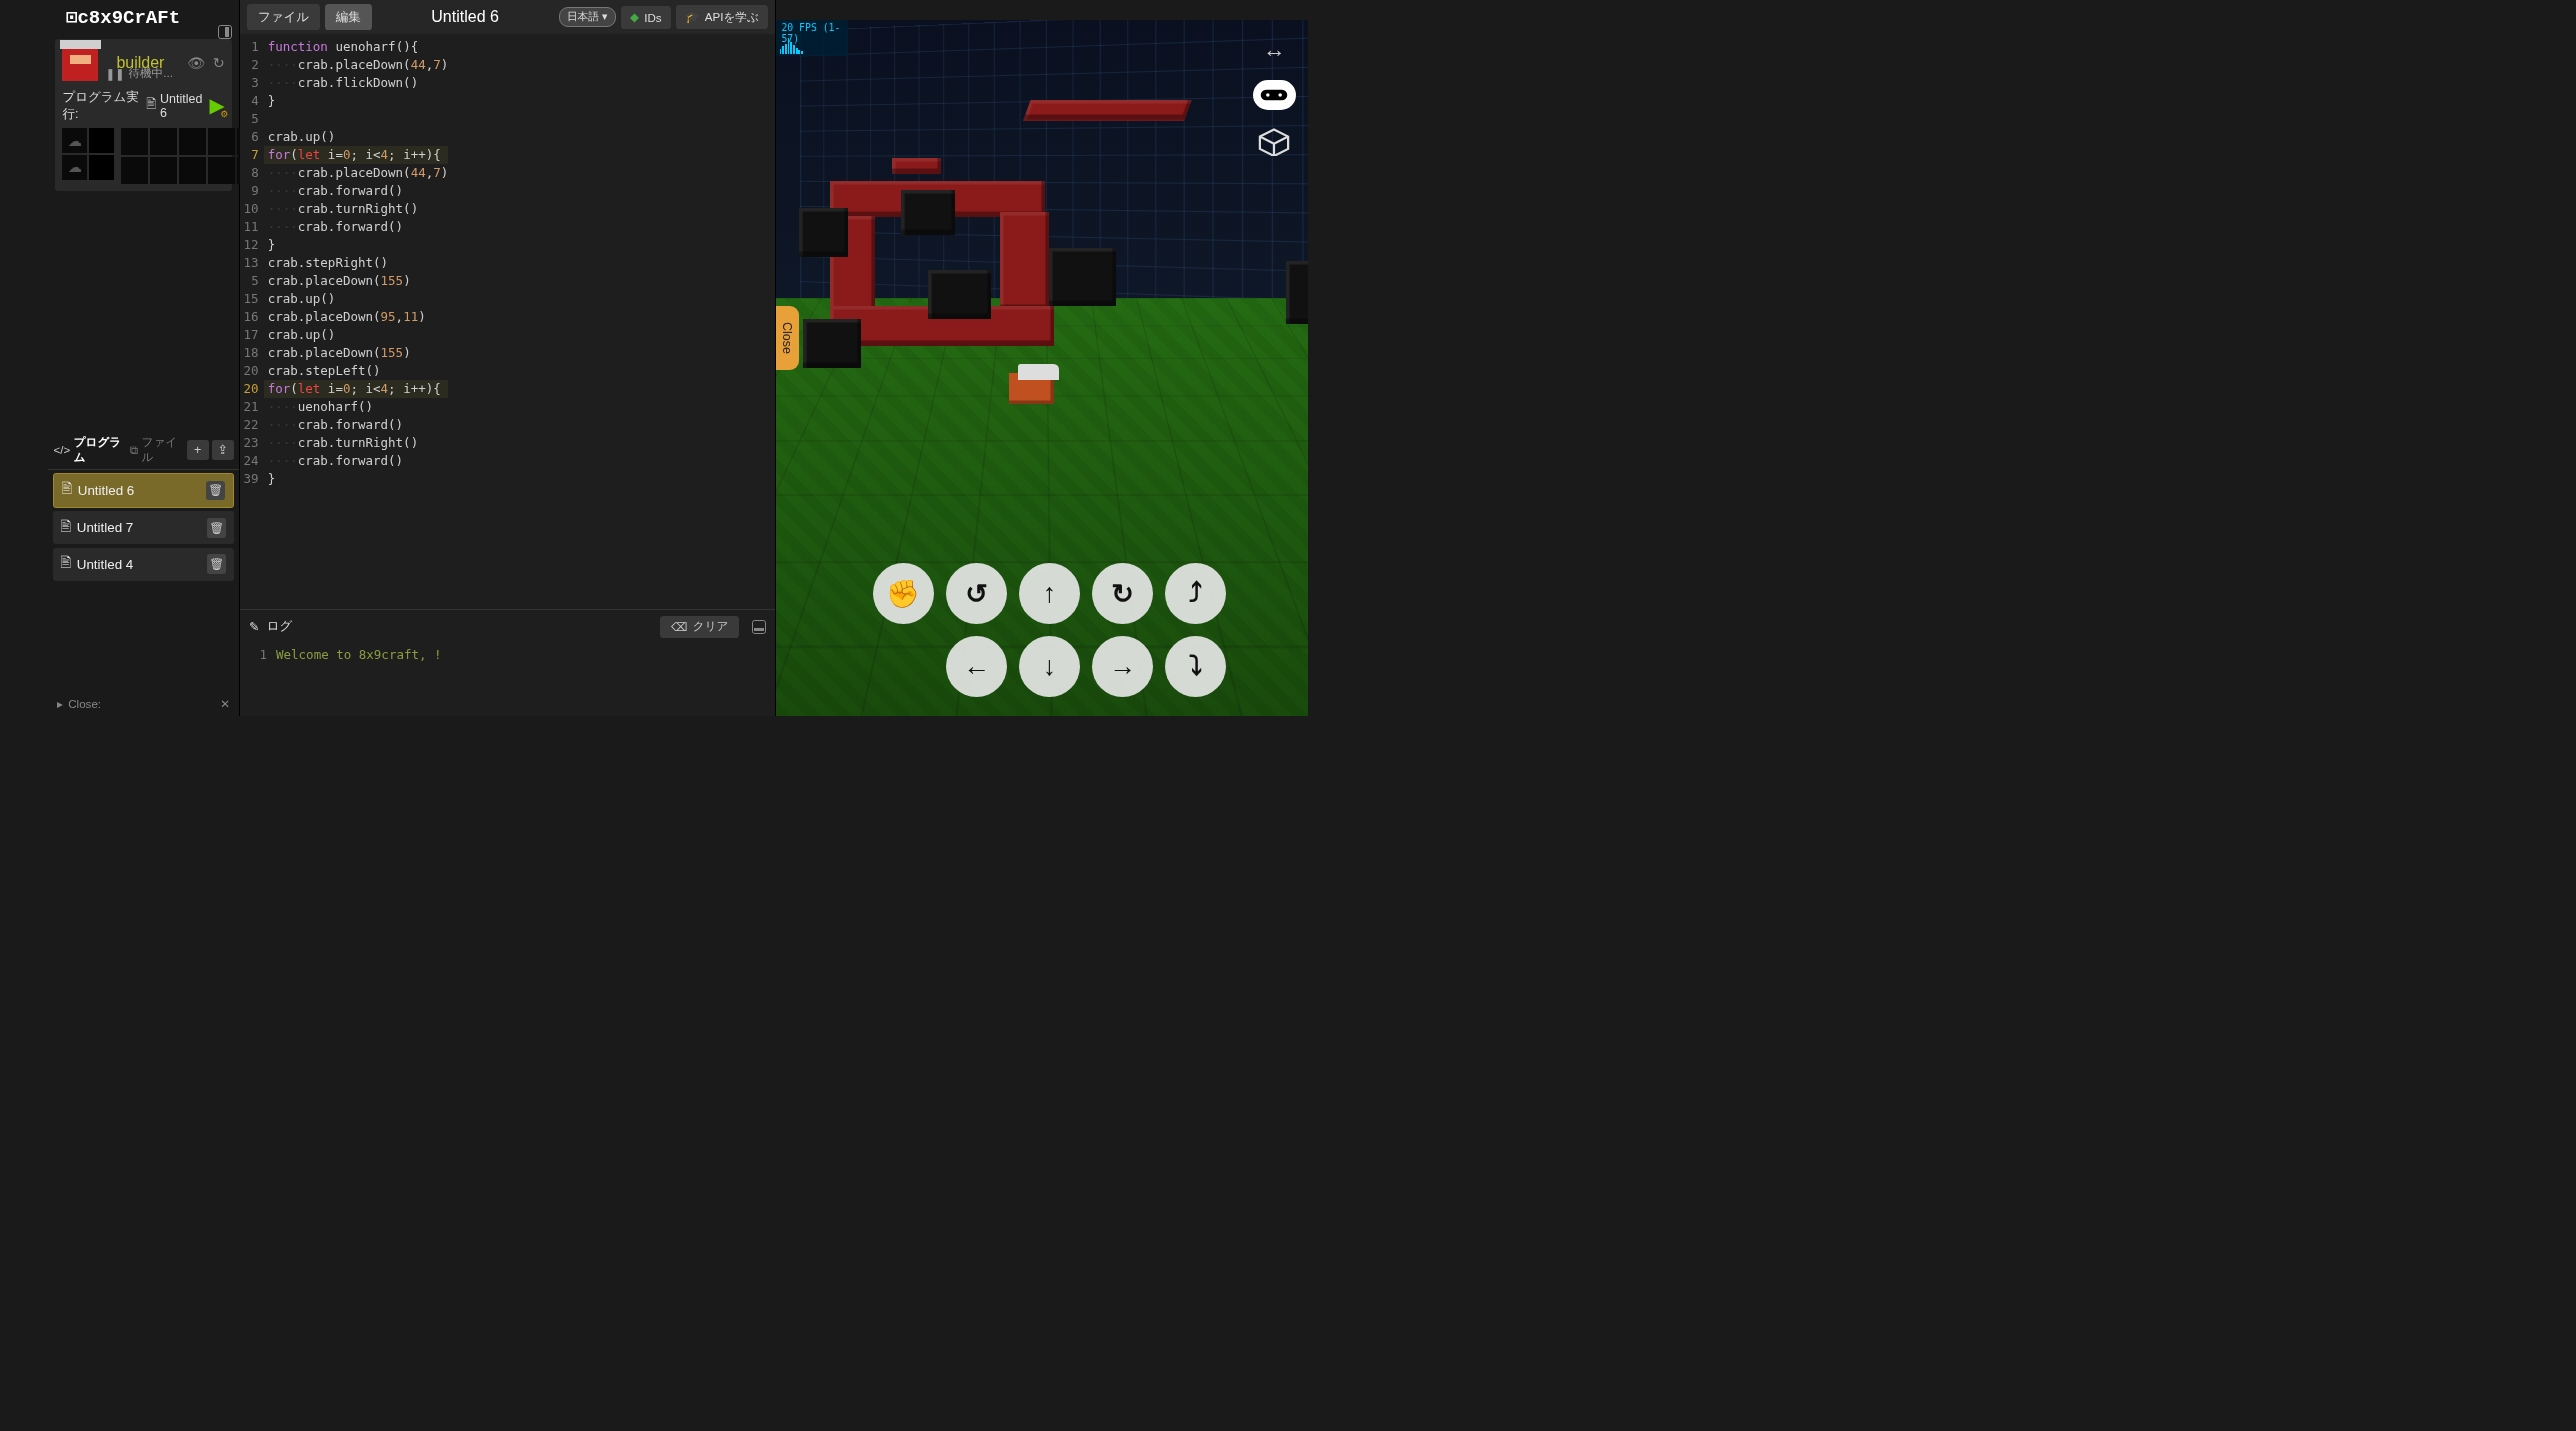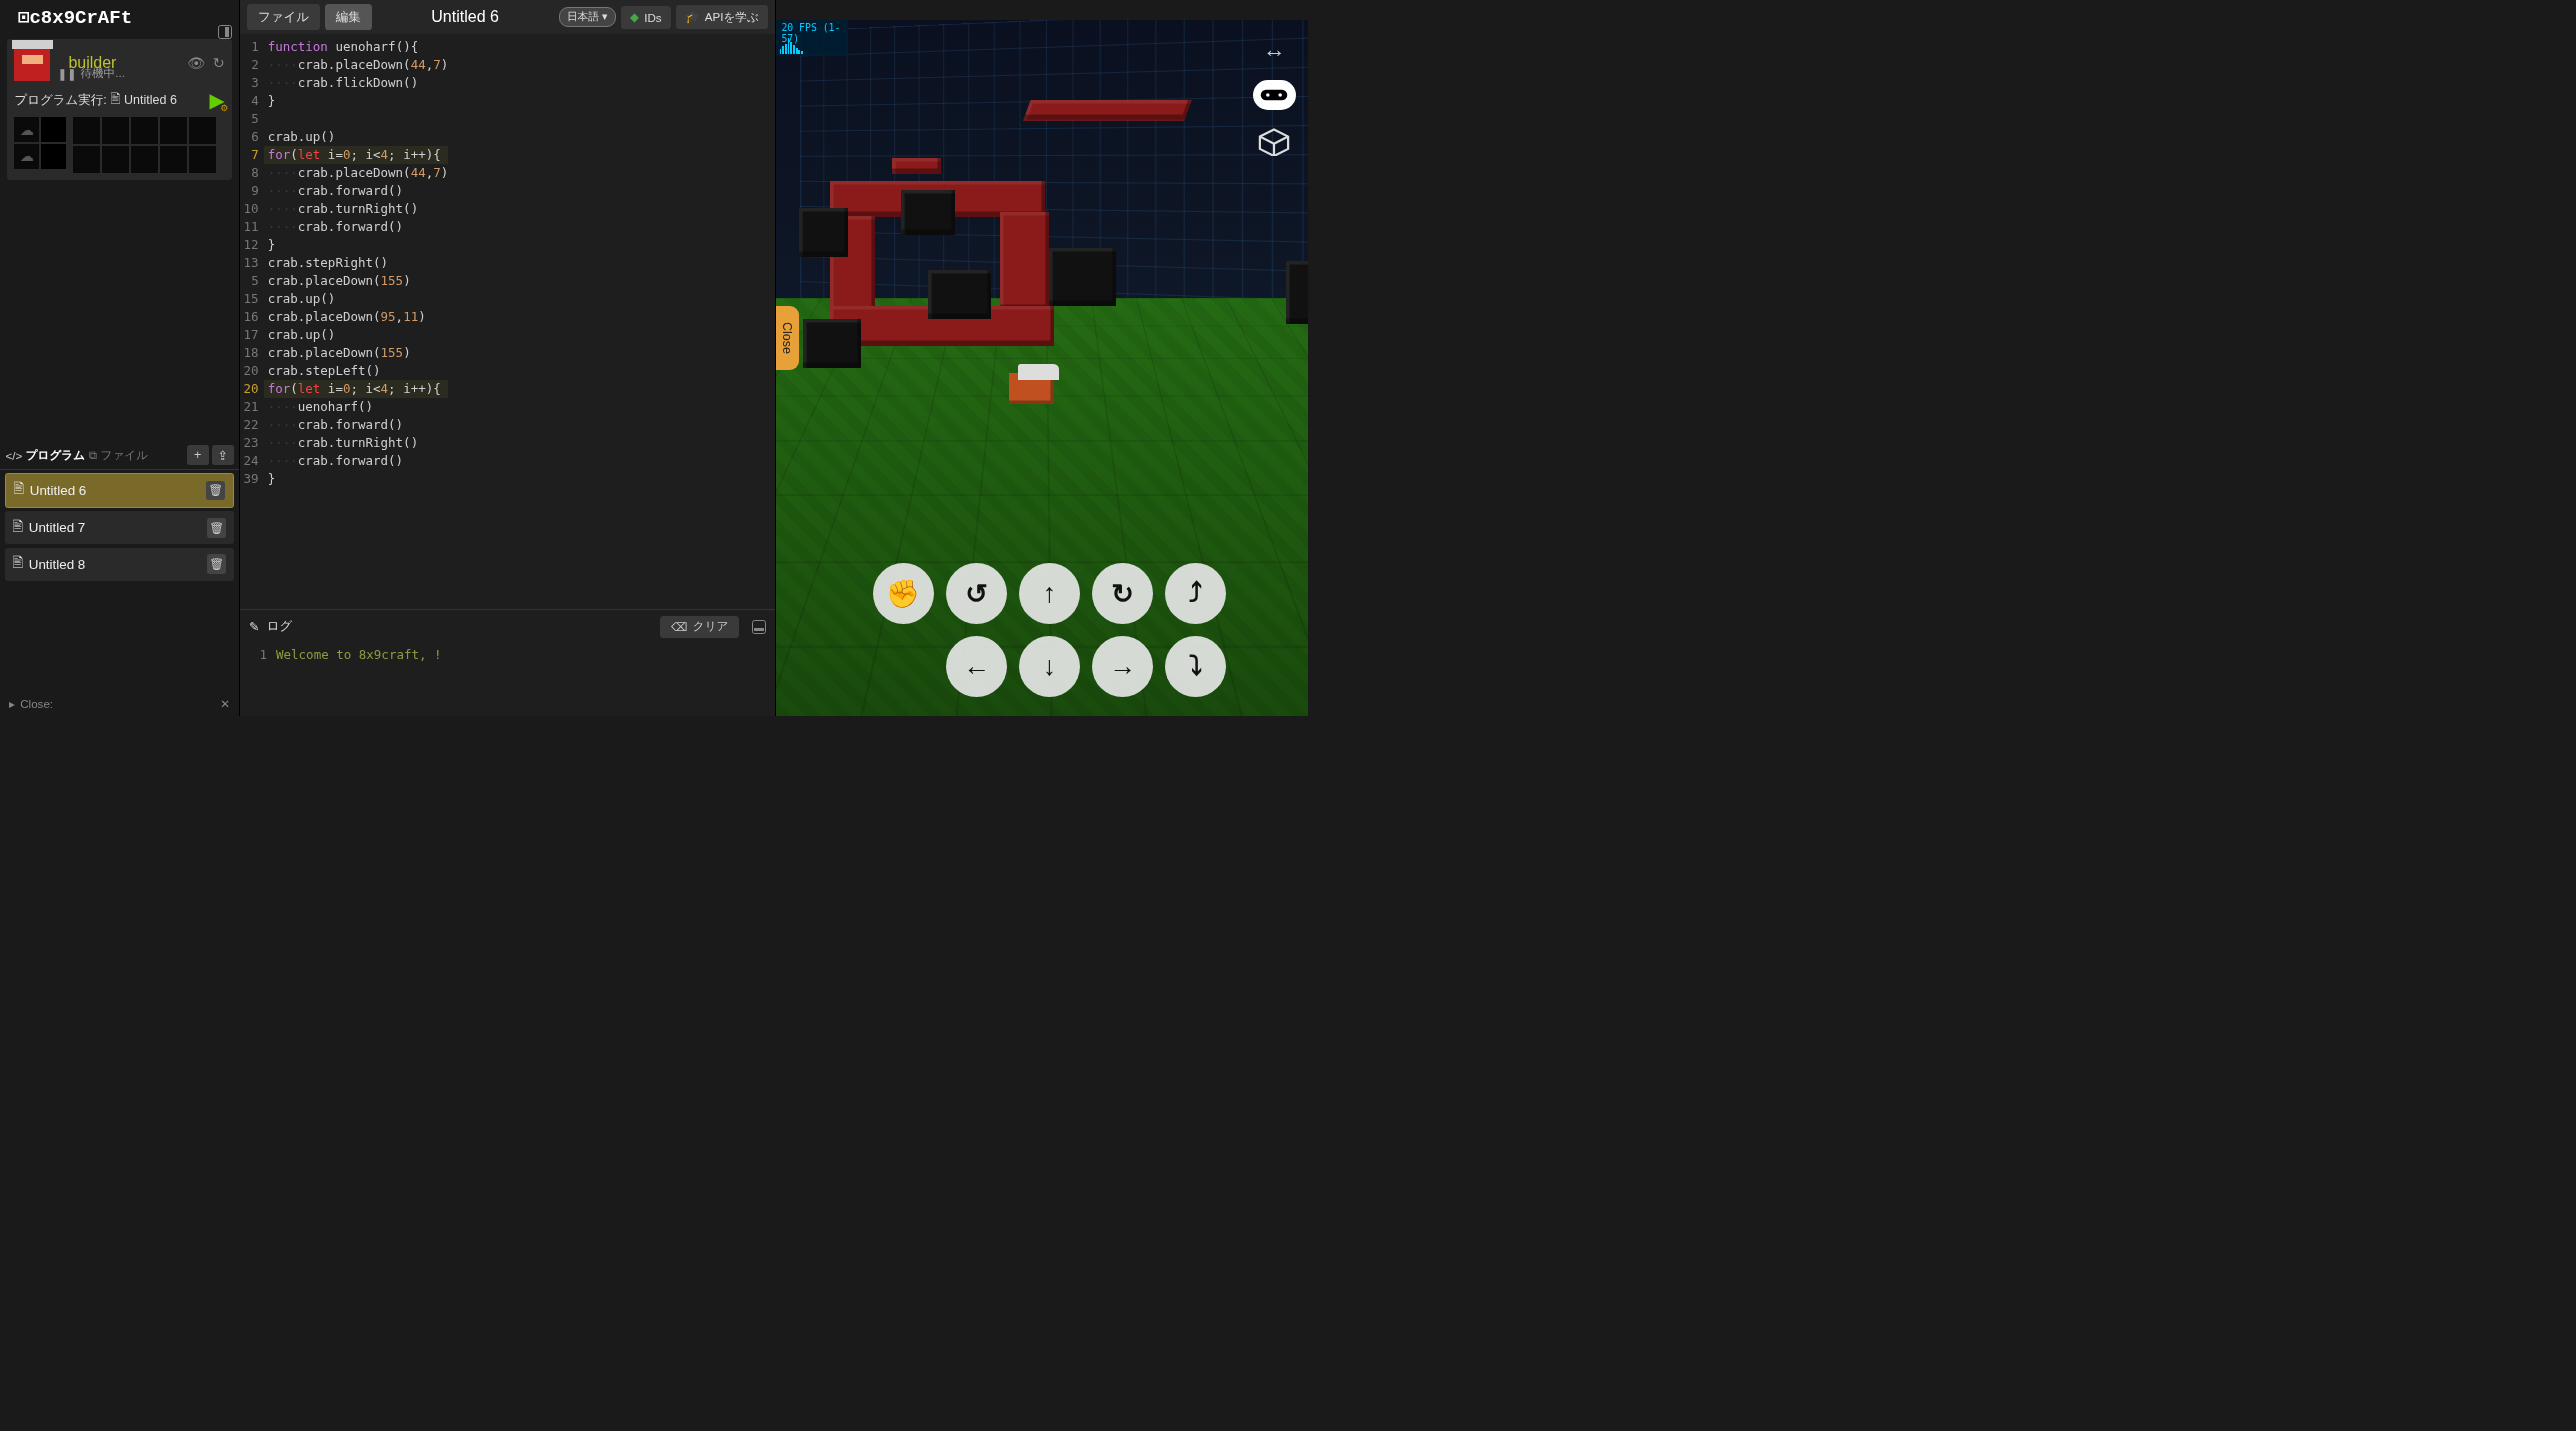--- a/index.html
+++ b/index.html
@@ -1,20 +1,20 @@
 <!DOCTYPE html>
 <html style="font-size:14.3px"><head>
 <meta charset="utf-8">
 <style>
 * { margin: 0; padding: 0; box-sizing: border-box; }
 body { font-family: "Helvetica Neue", Arial, sans-serif; background: #1a1a1a; color: #ccc; width: 1308px; height: 716px; overflow: hidden; }
 
 
 .main { display: flex; height: 100%; }
-.left-panel { width: 239px; background: #1a1a1a; display: flex; flex-direction: column; position: relative; }
+.left-panel { width: 239px; background: #1a1a1a; display: flex; flex-direction: column; position: relative; padding-left: 48px; }
 .logo-row { height: 34px; display: flex; align-items: center; padding-left: 18px; }
 .logo { color: #fff; font-weight: bold; font-family: "Courier New", monospace; font-size: 19px; letter-spacing: 0px; }
 .collapse-btn { position: absolute; right: 7.2px; top: 25px; width: 14.3px; height: 14.3px; border: 1.8px solid #888; border-radius: 2.7px; }
 .collapse-btn::before { content:''; position:absolute; right:1.8px; top:0.9px; bottom:0.9px; width:3.6px; background:#888; }
 
 
 .builder-card { margin: 5.4px 7.2px 0 7.2px; background: #2a2a2a; border-radius: 3.6px; padding: 5.4px 7.2px 7.2px 7.2px; }
 .builder-head { display:flex; align-items:center; gap:18px; }
 .avatar { width: 36px; height: 36px; background: #c02020; position: relative; }
 .avatar::before { content:''; position:absolute; top:-4.5px; left:-2.7px; right:-2.7px; height:9px; background:#d0d0d0; }
@@ -187,21 +187,21 @@
             <span>Untitled 6</span>
             <span class="trash">🗑</span>
           </div>
           <div class="prog-item">
             <span>🖹</span>
             <span>Untitled 7</span>
             <span class="trash">🗑</span>
           </div>
           <div class="prog-item">
             <span>🖹</span>
-            <span>Untitled 8</span>
+            <span>Untitled 4</span>
             <span class="trash">🗑</span>
           </div>
         </div>
       <div style="height:107px"></div>
       <div class="filter-row">
         <span>▸</span>
         <span>Close:</span>
         <span class="x">✕</span>
       </div>
     </div>

